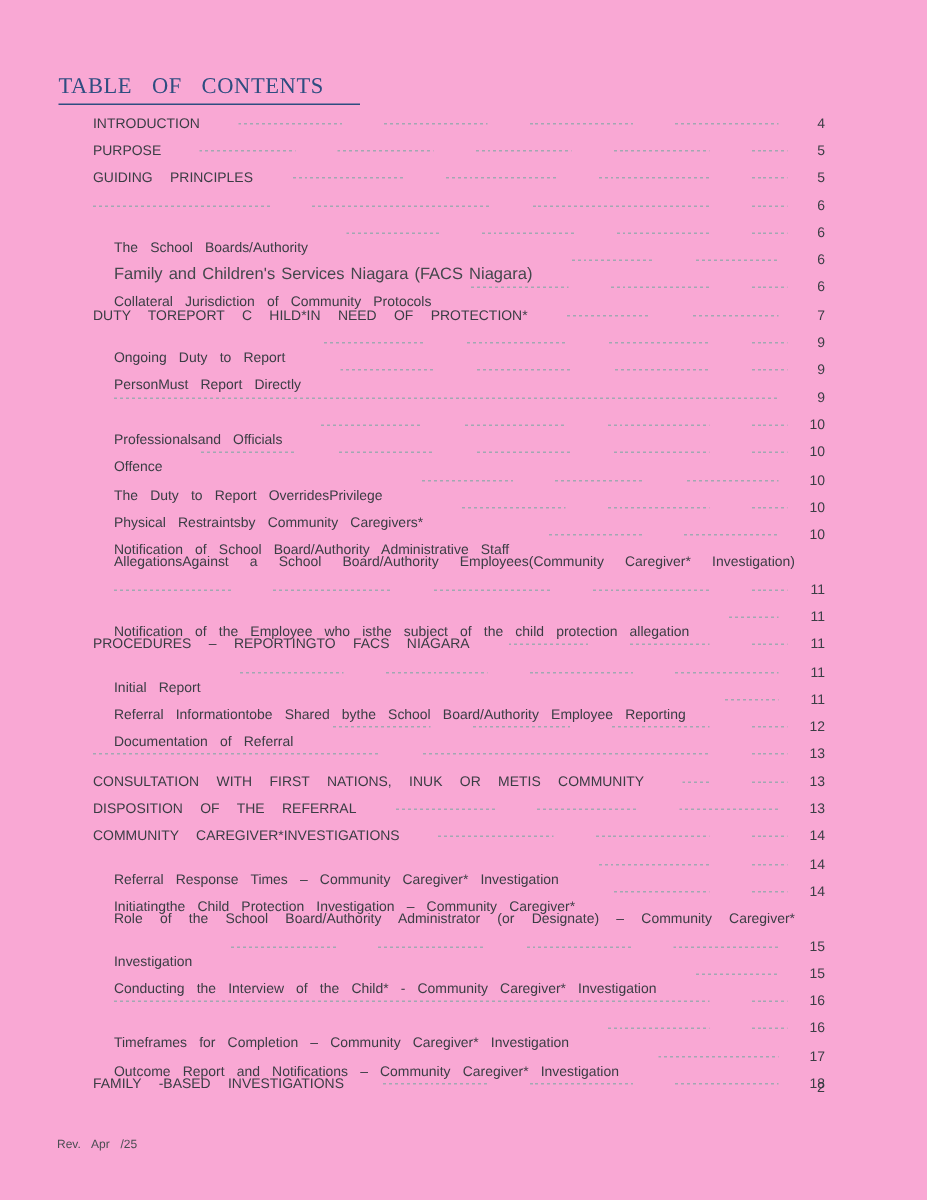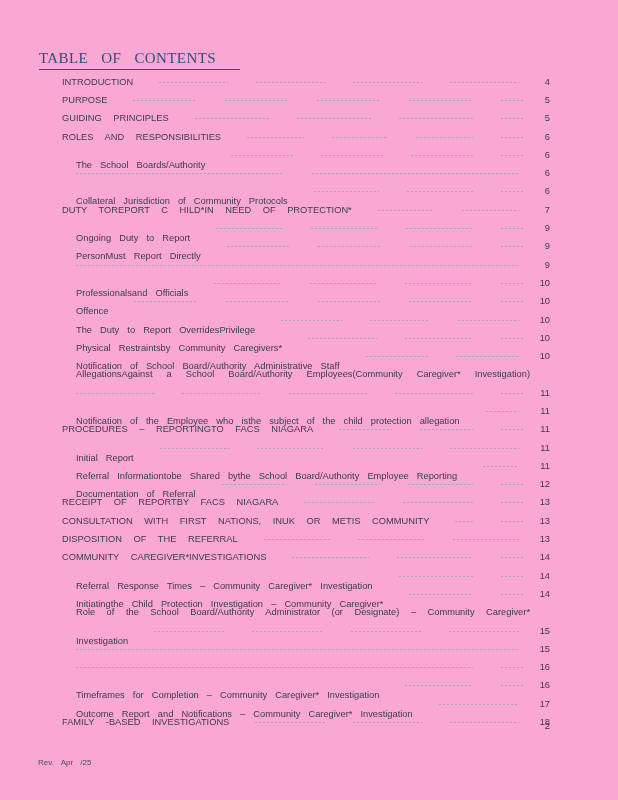--- a/index.html
+++ b/index.html
@@ -72,36 +72,36 @@
       </div>
       <div class="line lvl0">
         <span class="lbl">GUIDING PRINCIPLES</span>
         <span class="lead"></span>
         <span class="lead"></span>
         <span class="lead"></span>
         <span class="lead end"></span>
         <span class="pgn">5</span>
       </div>
       <div class="line lvl0">
-        <span class="lbl">ROLES AND RESPONSIBILITIES</span>
         <span class="lead"></span>
         <span class="lead"></span>
         <span class="lead"></span>
         <span class="lead end"></span>
         <span class="pgn">6</span>
       </div>
       <div class="line lvl1">
         <span class="lbl">The School Boards/Authority</span>
         <span class="lead"></span>
         <span class="lead"></span>
         <span class="lead"></span>
         <span class="lead end"></span>
         <span class="pgn">6</span>
       </div>
       <div class="line lvl1 large">
+        <span class="lbl">Family and Children's Services Niagara (FACS Niagara)</span>
         <span class="lead"></span>
         <span class="lead"></span>
         <span class="pgn">6</span>
       </div>
       <div class="line lvl1">
         <span class="lbl">Collateral Jurisdiction of Community Protocols</span>
         <span class="lead"></span>
         <span class="lead"></span>
         <span class="lead end"></span>
         <span class="pgn">6</span>
@@ -205,21 +205,20 @@
       </div>
       <div class="line lvl1">
         <span class="lbl">Documentation of Referral</span>
         <span class="lead"></span>
         <span class="lead"></span>
         <span class="lead"></span>
         <span class="lead end"></span>
         <span class="pgn">12</span>
       </div>
       <div class="line lvl0">
-        <span class="lbl">RECEIPT OF REPORTBY FACS NIAGARA</span>
         <span class="lead"></span>
         <span class="lead"></span>
         <span class="lead end"></span>
         <span class="pgn">13</span>
       </div>
       <div class="line lvl0">
         <span class="lbl">CONSULTATION WITH FIRST NATIONS, INUK OR METIS COMMUNITY</span>
         <span class="lead"></span>
         <span class="lead end"></span>
         <span class="pgn">13</span>
@@ -253,20 +252,21 @@
       <div class="wrapline lvl1">Role of the School Board/Authority Administrator (or Designate) – Community Caregiver*</div>
       <div class="line lvl1">
         <span class="lbl">Investigation</span>
         <span class="lead"></span>
         <span class="lead"></span>
         <span class="lead"></span>
         <span class="lead"></span>
         <span class="pgn">15</span>
       </div>
       <div class="line lvl1">
+        <span class="lbl">Conducting the Interview of the Child* - Community Caregiver* Investigation</span>
         <span class="lead"></span>
         <span class="pgn">15</span>
       </div>
       <div class="line lvl1">
         <span class="lead"></span>
         <span class="lead end"></span>
         <span class="pgn">16</span>
       </div>
       <div class="line lvl1">
         <span class="lbl">Timeframes for Completion – Community Caregiver* Investigation</span>

